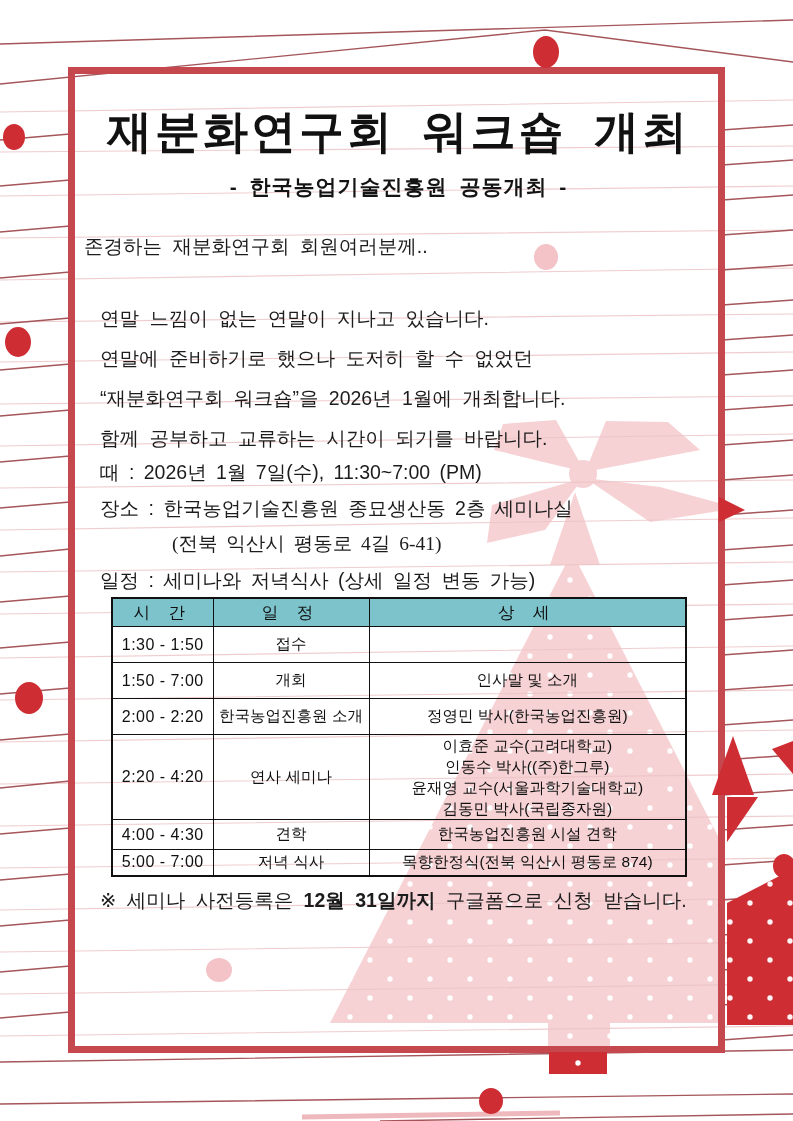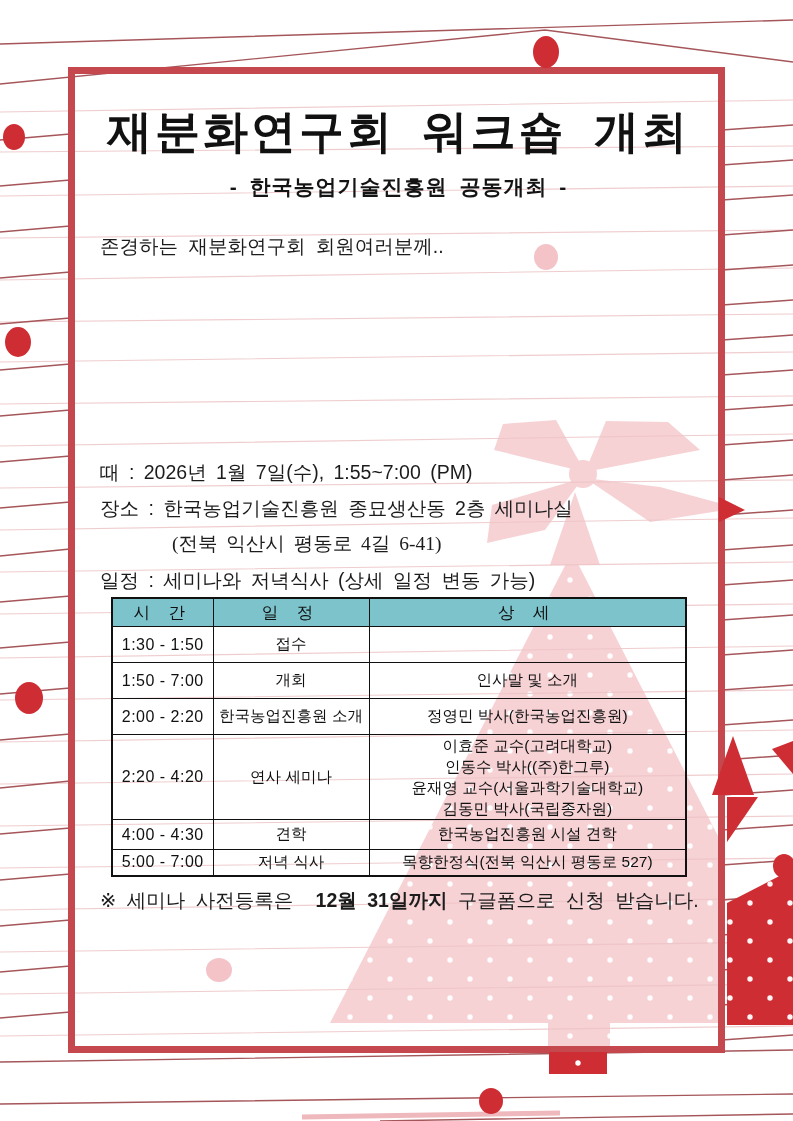--- a/index.html
+++ b/index.html
@@ -11,21 +11,21 @@
   .decor{position:absolute;left:0;top:0;width:793px;height:1121px;}
   .abs{position:absolute;white-space:nowrap;}
   .title{
     left:75px;top:102px;width:647px;text-align:center;
     font-size:45px;font-weight:800;letter-spacing:3px;word-spacing:12px;color:#111;
   }
   .subtitle{
     left:75px;top:173px;width:647px;text-align:center;
     font-size:21px;font-weight:700;letter-spacing:1px;word-spacing:5px;color:#141414;
   }
-  .greeting{left:100px;top:233px;font-size:19.5px;word-spacing:5px;}
+  .greeting{left:84px;top:233px;font-size:19.5px;word-spacing:5px;}
   .para{left:100px;top:298px;font-size:19.5px;line-height:40px;word-spacing:5px;}
   .details{left:100px;top:454px;font-size:19.5px;line-height:36px;word-spacing:4px;}
   .details .indent{padding-left:72px;font-family:Liberation Serif, serif;}
   .sched{
     position:absolute;left:111px;top:597px;width:574px;
     border-collapse:collapse;table-layout:fixed;
     font-size:15.5px;color:#101010;
   }
   .sched th,.sched td{
     border:1.2px solid #111;text-align:center;vertical-align:middle;
@@ -39,21 +39,21 @@
   .col-time{width:101px;}
   .col-item{width:156px;}
   .col-detail{width:317px;}
   .r-std{height:36px;}
   .r-big{height:85px;}
   .r-tour{height:30px;}
   .r-din{height:26px;margin-top:28px;}
   .speakers div{line-height:21px;}
   .time-cell{font-size:16px;letter-spacing:0.5px;}
   .footer{left:100px;top:881px;font-size:19.5px;line-height:38px;word-spacing:5px;}
-  .footer b{font-weight:800;margin-left:12px;}
+  .footer b{font-weight:800;}
 </style>
 </head>
 <body>
 
 <div class="page">
 
   <svg class="decor" viewBox="0 0 793 1121" xmlns="http://www.w3.org/2000/svg">
     <defs>
       <clipPath id="frameClip">
           <rect x="71" y="71" width="648" height="976"></rect>
@@ -134,23 +134,29 @@
       <ellipse cx="219" cy="970" rx="13" ry="12"></ellipse>
     </g>
   </svg>
 
   <div class="abs subtitle">- 한국농업기술진흥원 공동개최 -</div>
 
   <div class="abs title">재분화연구회 워크숍 개최</div>
 
   <div class="abs greeting">존경하는 재분화연구회 회원여러분께..</div>
 
+  <div class="abs para">
+    <div>연말 느낌이 없는 연말이 지나고 있습니다.</div>
+    <div>연말에 준비하기로 했으나 도저히 할 수 없었던</div>
+    <div>“재분화연구회 워크숍”을 2026년 1월에 개최합니다.</div>
+    <div>함께 공부하고 교류하는 시간이 되기를 바랍니다.</div>
+  </div>
 
   <div class="abs details">
-    <div>때 : 2026년 1월 7일(수), 1:55~7:00 (PM)</div>
+    <div>때 : 2026년 1월 7일(수), 11:30~7:00 (PM)</div>
     <div>장소 : 한국농업기술진흥원 종묘생산동 2층 세미나실</div>
     <div class="indent">(전북 익산시 평동로 4길 6-41)</div>
     <div>일정 : 세미나와 저녁식사 (상세 일정 변동 가능)</div>
   </div>
 
   <table class="sched">
     <colgroup>
         <col class="col-time">
         <col class="col-item">
         <col class="col-detail">
@@ -189,21 +195,21 @@
         </td>
       </tr>
       <tr class="r-tour">
         <td class="time-cell">4:00 - 4:30</td>
         <td>견학</td>
         <td>한국농업진흥원 시설 견학</td>
       </tr>
       <tr class="r-din">
         <td class="time-cell">5:00 - 7:00</td>
         <td>저녁 식사</td>
-        <td>목향한정식(전북 익산시 평동로 527)</td>
+        <td>목향한정식(전북 익산시 평동로 874)</td>
       </tr>
     </tbody>
   </table>
 
   <div class="abs footer">
     <div>
       <span>※ 세미나 사전등록은 </span><b>12월 31일까지</b><span> 구글폼으로 신청 받습니다.</span>
     </div>
   </div>
 

